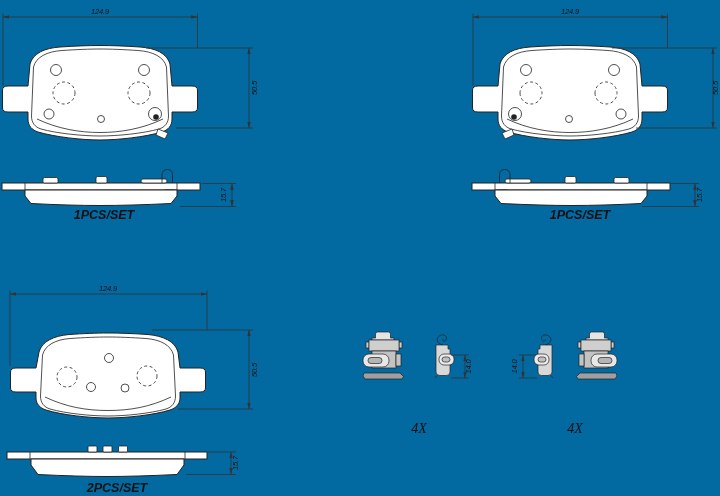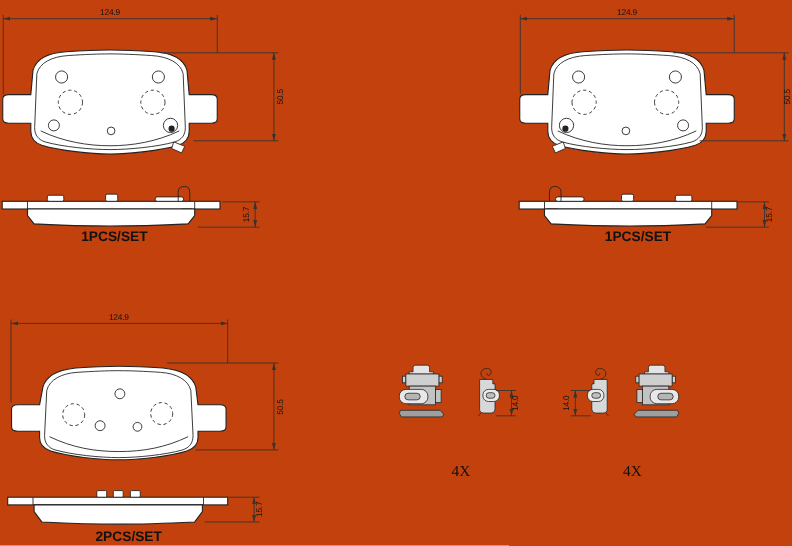--- a/index.html
+++ b/index.html
@@ -1,17 +1,17 @@
 <!DOCTYPE html>
 <html><head>
 <meta charset="utf-8">
 <style>
   html,body{margin:0;padding:0;background:#ffffff;}
   body{width:720px;height:496px;overflow:hidden;}
-  .canvas{width:720px;height:496px;background:#c2410c;}
+  .canvas{width:720px;height:496px;background:#0369a1;font-style:italic;}
   svg{display:block;}
   .dim-text{font-family:"Liberation Sans",sans-serif;font-size:7.6px;fill:#111;letter-spacing:-0.2px;}
   .set-label{font-family:"Liberation Sans",sans-serif;font-size:12.5px;font-weight:bold;fill:#111;}
   .qty-label{font-family:"Liberation Serif",serif;font-size:14px;fill:#111;}
   .ln{stroke:#222;stroke-width:1;fill:none;}
   .ln-thin{stroke:#222;stroke-width:0.8;fill:none;}
   .dim{stroke:#333;stroke-width:0.8;fill:none;}
   .fill-white{fill:#ffffff;}
 </style>
 </head>

